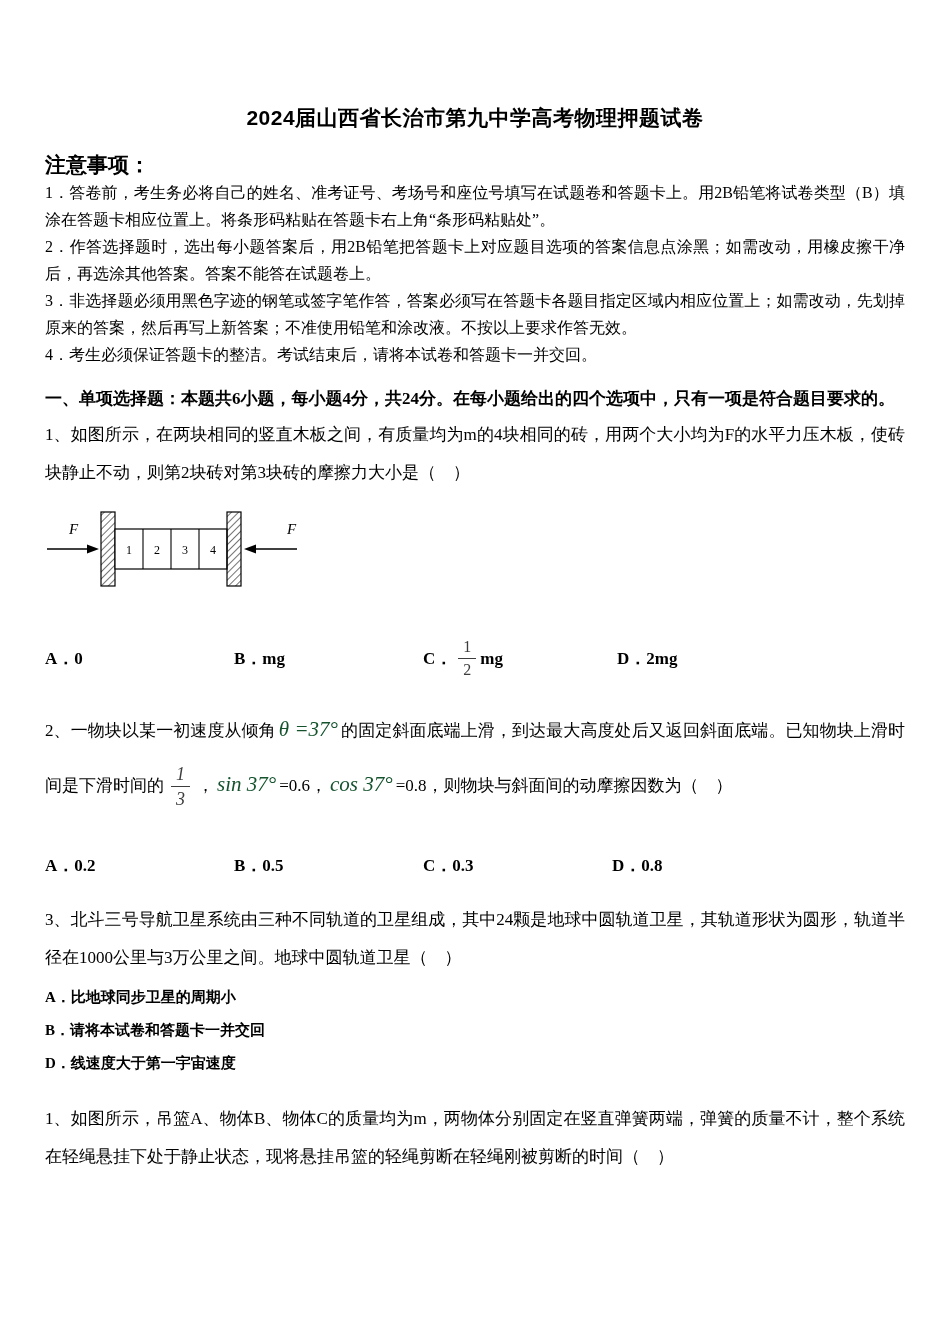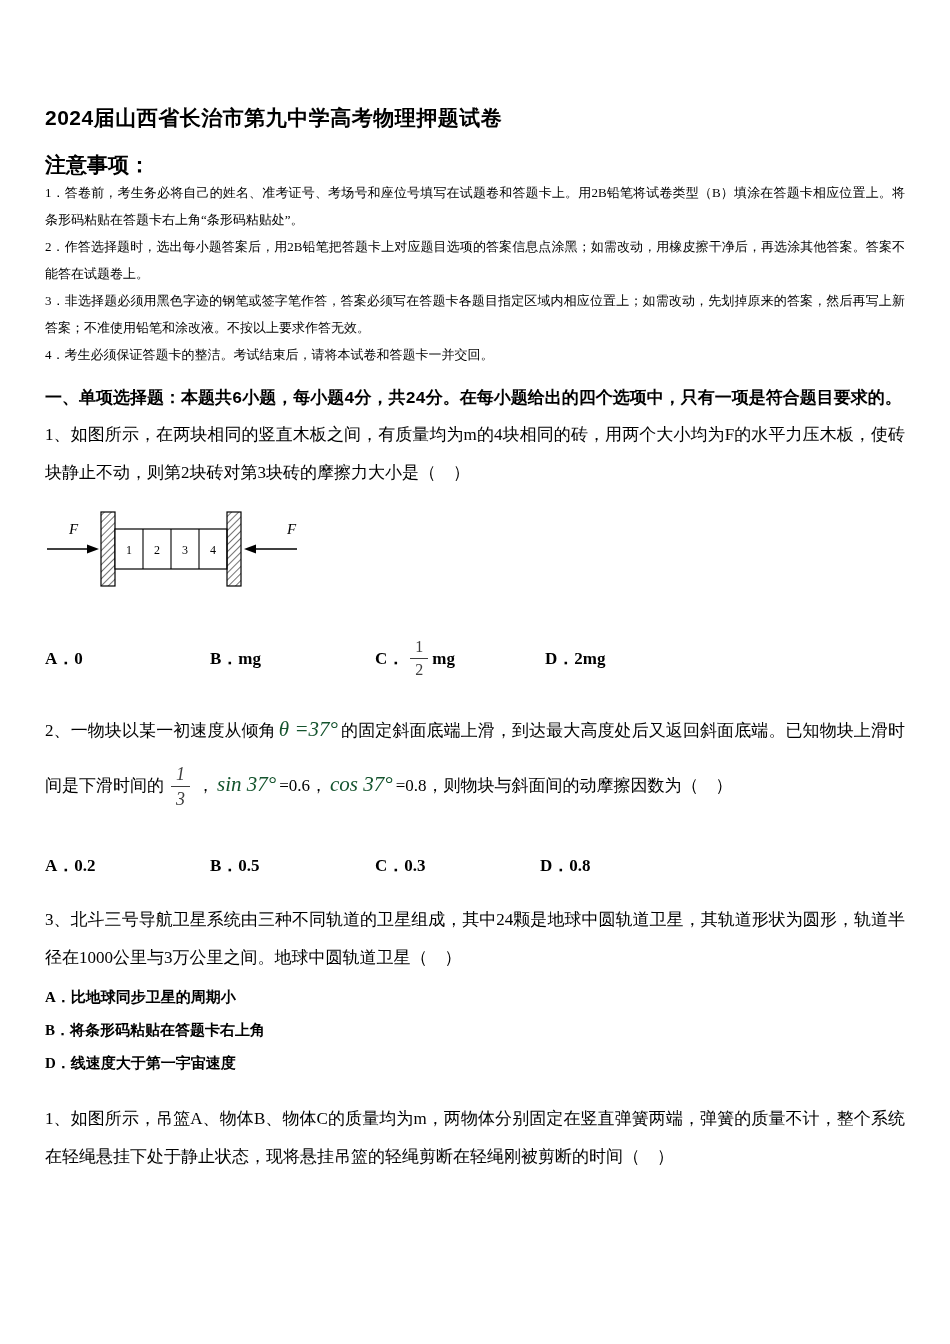--- a/index.html
+++ b/index.html
@@ -11,41 +11,42 @@
     margin: 0 auto;
     font-family: "Liberation Serif", "DejaVu Serif", serif;
     color: #000;
   }
   .page { padding: 104px 45px 40px 45px; }
 
   .title {
     font-family: "Liberation Sans", "DejaVu Sans", sans-serif;
     font-size: 21px;
     font-weight: 700;
-    text-align: left;
+    text-align: center;
     letter-spacing: 0.5px;
     margin-bottom: 20px;
   }
 
   .notice-heading { font-size: 21px; line-height: 27px; font-weight: 600; }
-  .body-text { font-size: 13px; line-height: 27px; text-align: justify; }
+  .body-text { font-size: 16px; line-height: 27px; text-align: justify; }
 
-  .section-heading { font-size: 17px; line-height: 27px; margin-top: 17px; font-weight: 600; font-family: Liberation Mono, monospace; }
+  .section-heading { font-size: 17px; line-height: 27px; margin-top: 17px; font-weight: 600; }
 
   .question-text { font-size: 17px; line-height: 38px; text-align: justify; }
   .q1-text { margin-top: 4px; }
 
   .figure-wrap { margin-top: 8px; height: 100px; }
   .figure-wrap svg { display: block; }
 
   .options-row {
     display: flex;
     align-items: center;
     font-size: 17px;
     font-weight: 700;
+    gap: 24px;
   }
   .options-row .opt { width: 165px; }
   .options-row .opt-c { width: 170px; display: flex; align-items: center; }
   .options-row .opt-last { width: auto; }
   .q1-options { margin-top: 38px; }
   .q2-options { margin-top: 30px; }
 
   .q2-para { margin-top: 30px; }
   .q3-text { margin-top: 24px; }
   .q3-options { margin-top: 4px; }
@@ -153,19 +154,19 @@
     <span class="opt">A．0.2</span>
     <span class="opt">B．0.5</span>
     <span class="opt">C．0.3</span>
     <span class="opt opt-last">D．0.8</span>
   </div>
 
   <p class="question-text q3-text">3、北斗三号导航卫星系统由三种不同轨道的卫星组成，其中24颗是地球中圆轨道卫星，其轨道形状为圆形，轨道半径在1000公里与3万公里之间。地球中圆轨道卫星（　）</p>
 
   <div class="q3-options">
     <p class="option-line">A．比地球同步卫星的周期小</p>
-    <p class="option-line">B．将条形码粘贴在答题卡右上角</p>
+    <p class="option-line">B．请将本试卷和答题卡一并交回</p>
     <p class="option-line">D．线速度大于第一宇宙速度</p>
   </div>
 
   <p class="question-text q4-text">1、如图所示，吊篮A、物体B、物体C的质量均为m，两物体分别固定在竖直弹簧两端，弹簧的质量不计，整个系统在轻绳悬挂下处于静止状态，现将悬挂吊篮的轻绳剪断在轻绳刚被剪断的时间（　）</p>
 
 </div>
 
 </body></html>

